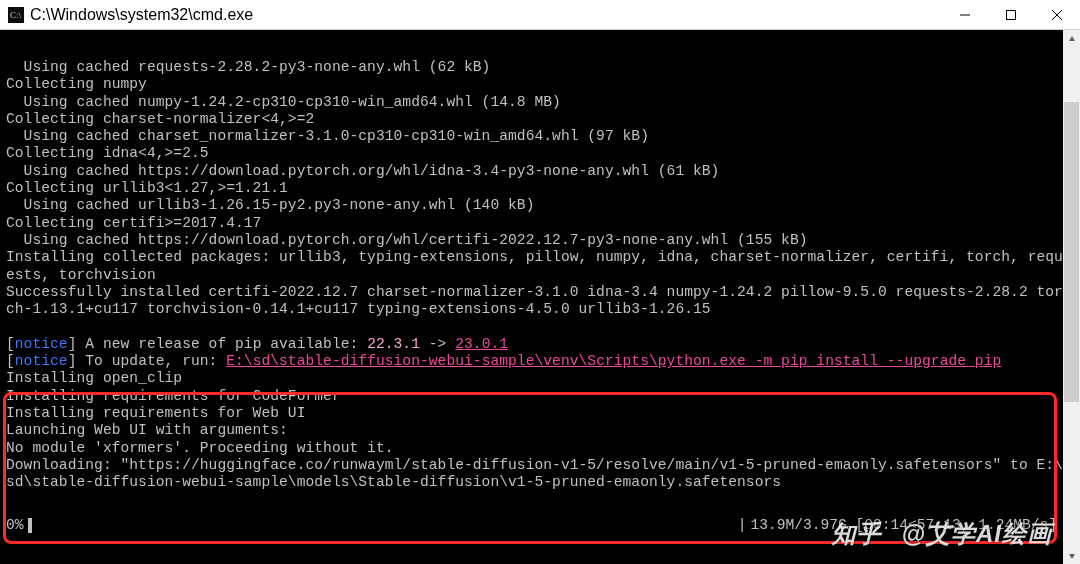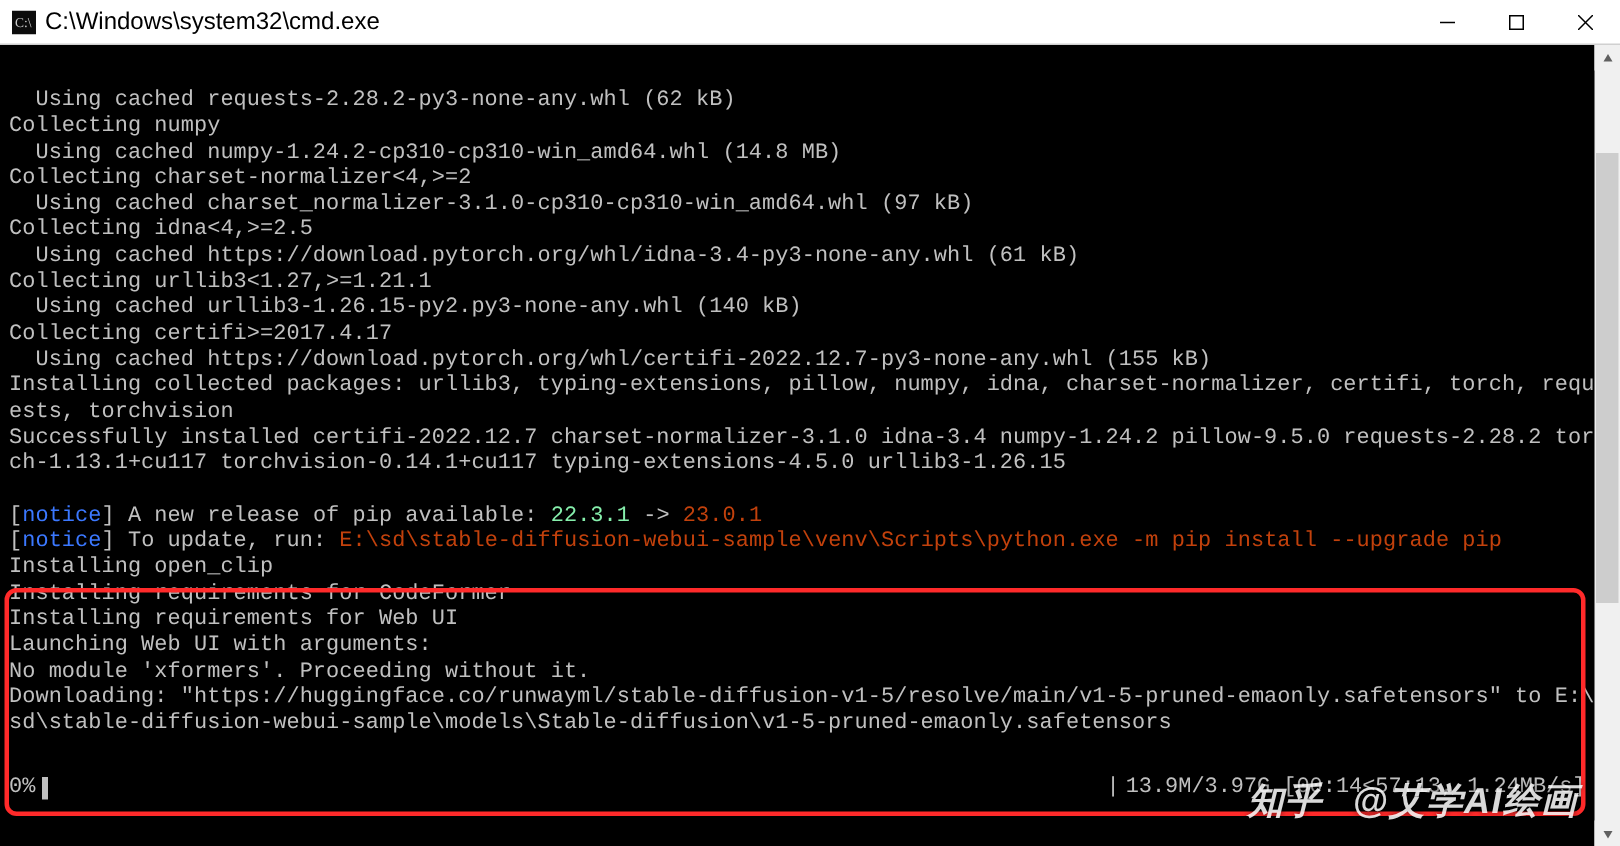--- a/index.html
+++ b/index.html
@@ -15,22 +15,22 @@
   .terminal-wrap { position: relative; width: 1080px; height: 534px; background: #000; }
   .terminal { position: absolute; inset: 0; padding: 4px 2px 4px 6px; font-size: 14.6px; line-height: 17.3px; color: #c0c0c0; white-space: pre; overflow: hidden; letter-spacing: 0.05px; margin-top: 25px; }
   .scrollbar { position: absolute; right: 0; top: 0; width: 17px; height: 100%; background: #f0f0f0; }
   .scrollbar-thumb { position: absolute; left: 1px; right: 1px; top: 72px; height: 300px; background: #cdcdcd; }
   .scrollbar-arrow { position: absolute; left: 0; right: 0; height: 17px; display: flex; align-items: center; justify-content: center; background: #f0f0f0; }
   .scrollbar-arrow.up { top: 0; }
   .scrollbar-arrow.down { bottom: 0; }
   .scrollbar-arrow svg { width: 8px; height: 8px; fill: #606060; }
   .c-gray   { color: #c0c0c0; }
   .c-blue   { color: #3b78ff; }
-  .c-red    { color: #86efac; }
-  .c-green  { color: #c2410c; }
+  .c-red    { color: #f9a8d4; }
+  .c-green  { color: #ec4899; text-decoration: underline; }
 
   .highlight-box { position: absolute; border: 3px solid #ff2a2a; border-radius: 8px; pointer-events: none; left: 3px; right: 23px; top: 362px; height: 152px; }
 
   .progress-row { position: absolute; left: 6px; right: 23px; bottom: 30px; font-size: 14.6px; line-height: 17px; color: #c0c0c0; display: flex; align-items: center; white-space: pre; }
   .progress-pct { padding-right: 4px; }
   .progress-bar { display: inline-block; width: 4px; height: 15px; background: #c0c0c0; margin-right: 2px; vertical-align: middle; }
   .progress-spacer { flex: 1; }
   .progress-pipe { padding: 0 4px; }
 
   .watermark { position: absolute; right: 28px; bottom: 14px; color: rgba(255,255,255,0.85); font-family: "Microsoft YaHei", "PingFang SC", sans-serif; font-size: 24px; font-weight: 600; font-style: italic; display: flex; align-items: center; gap: 20px; text-shadow: 0 0 4px rgba(0,0,0,0.6); pointer-events: none; letter-spacing: 1px; }

